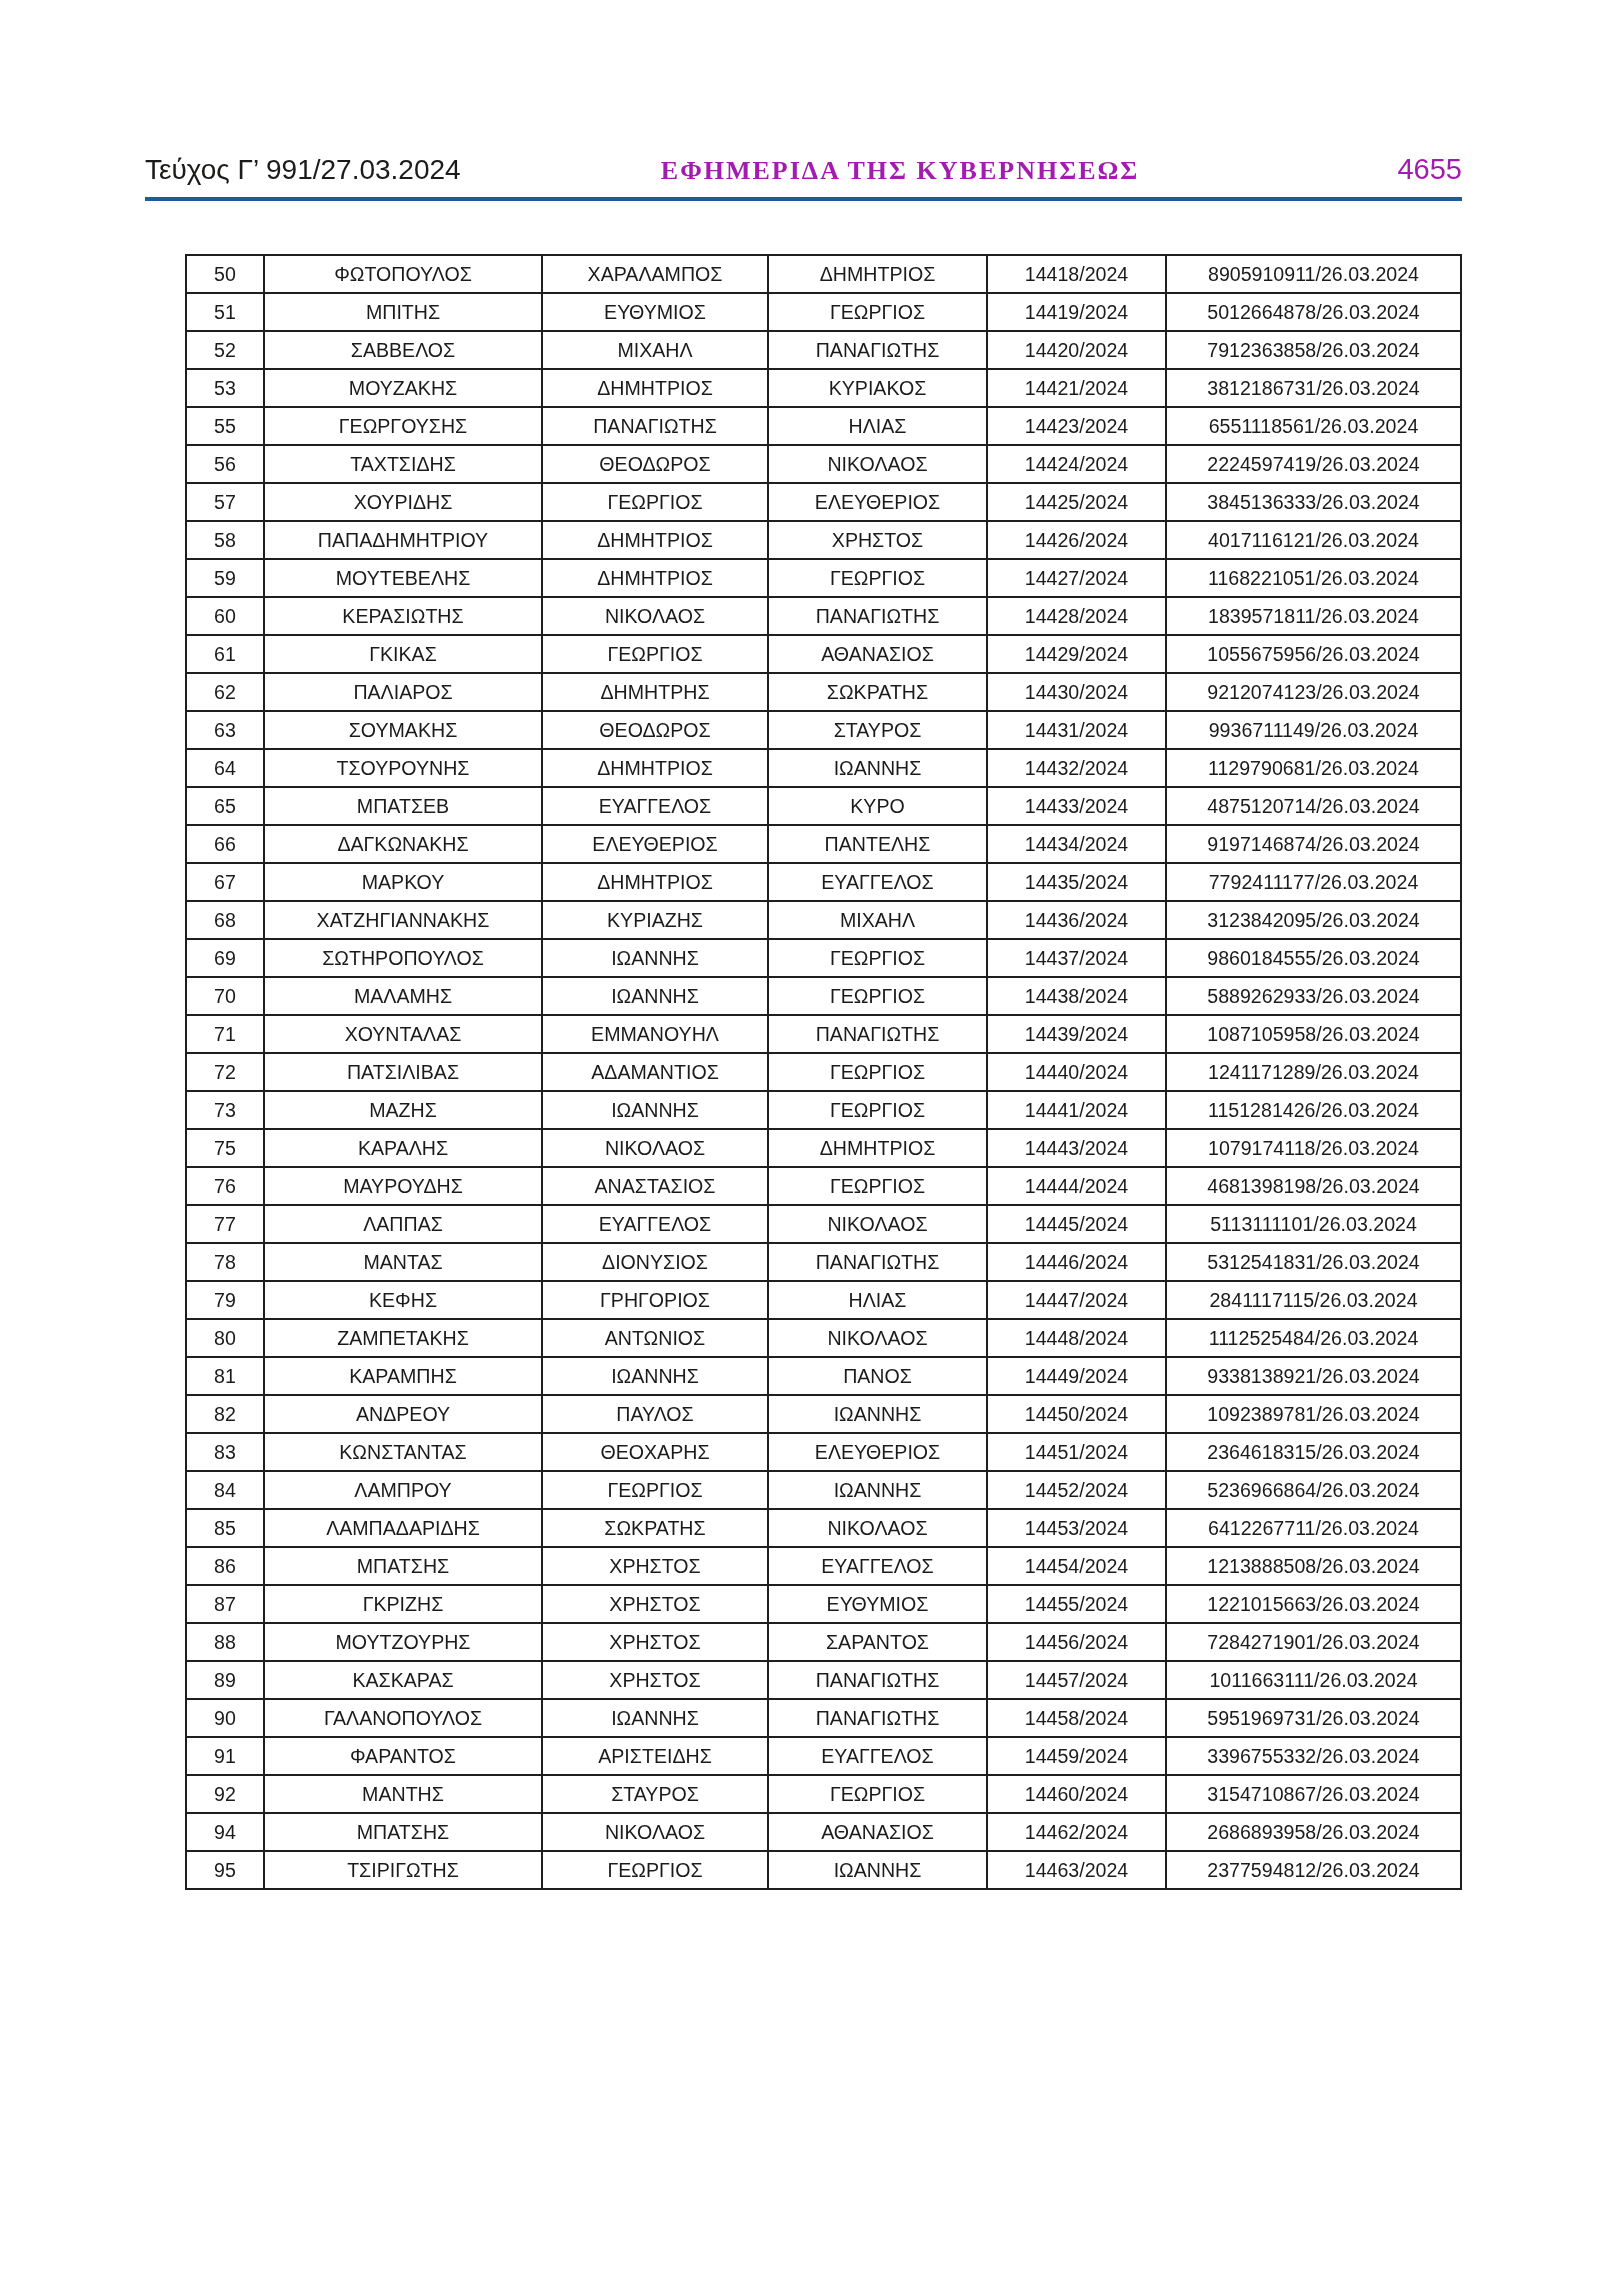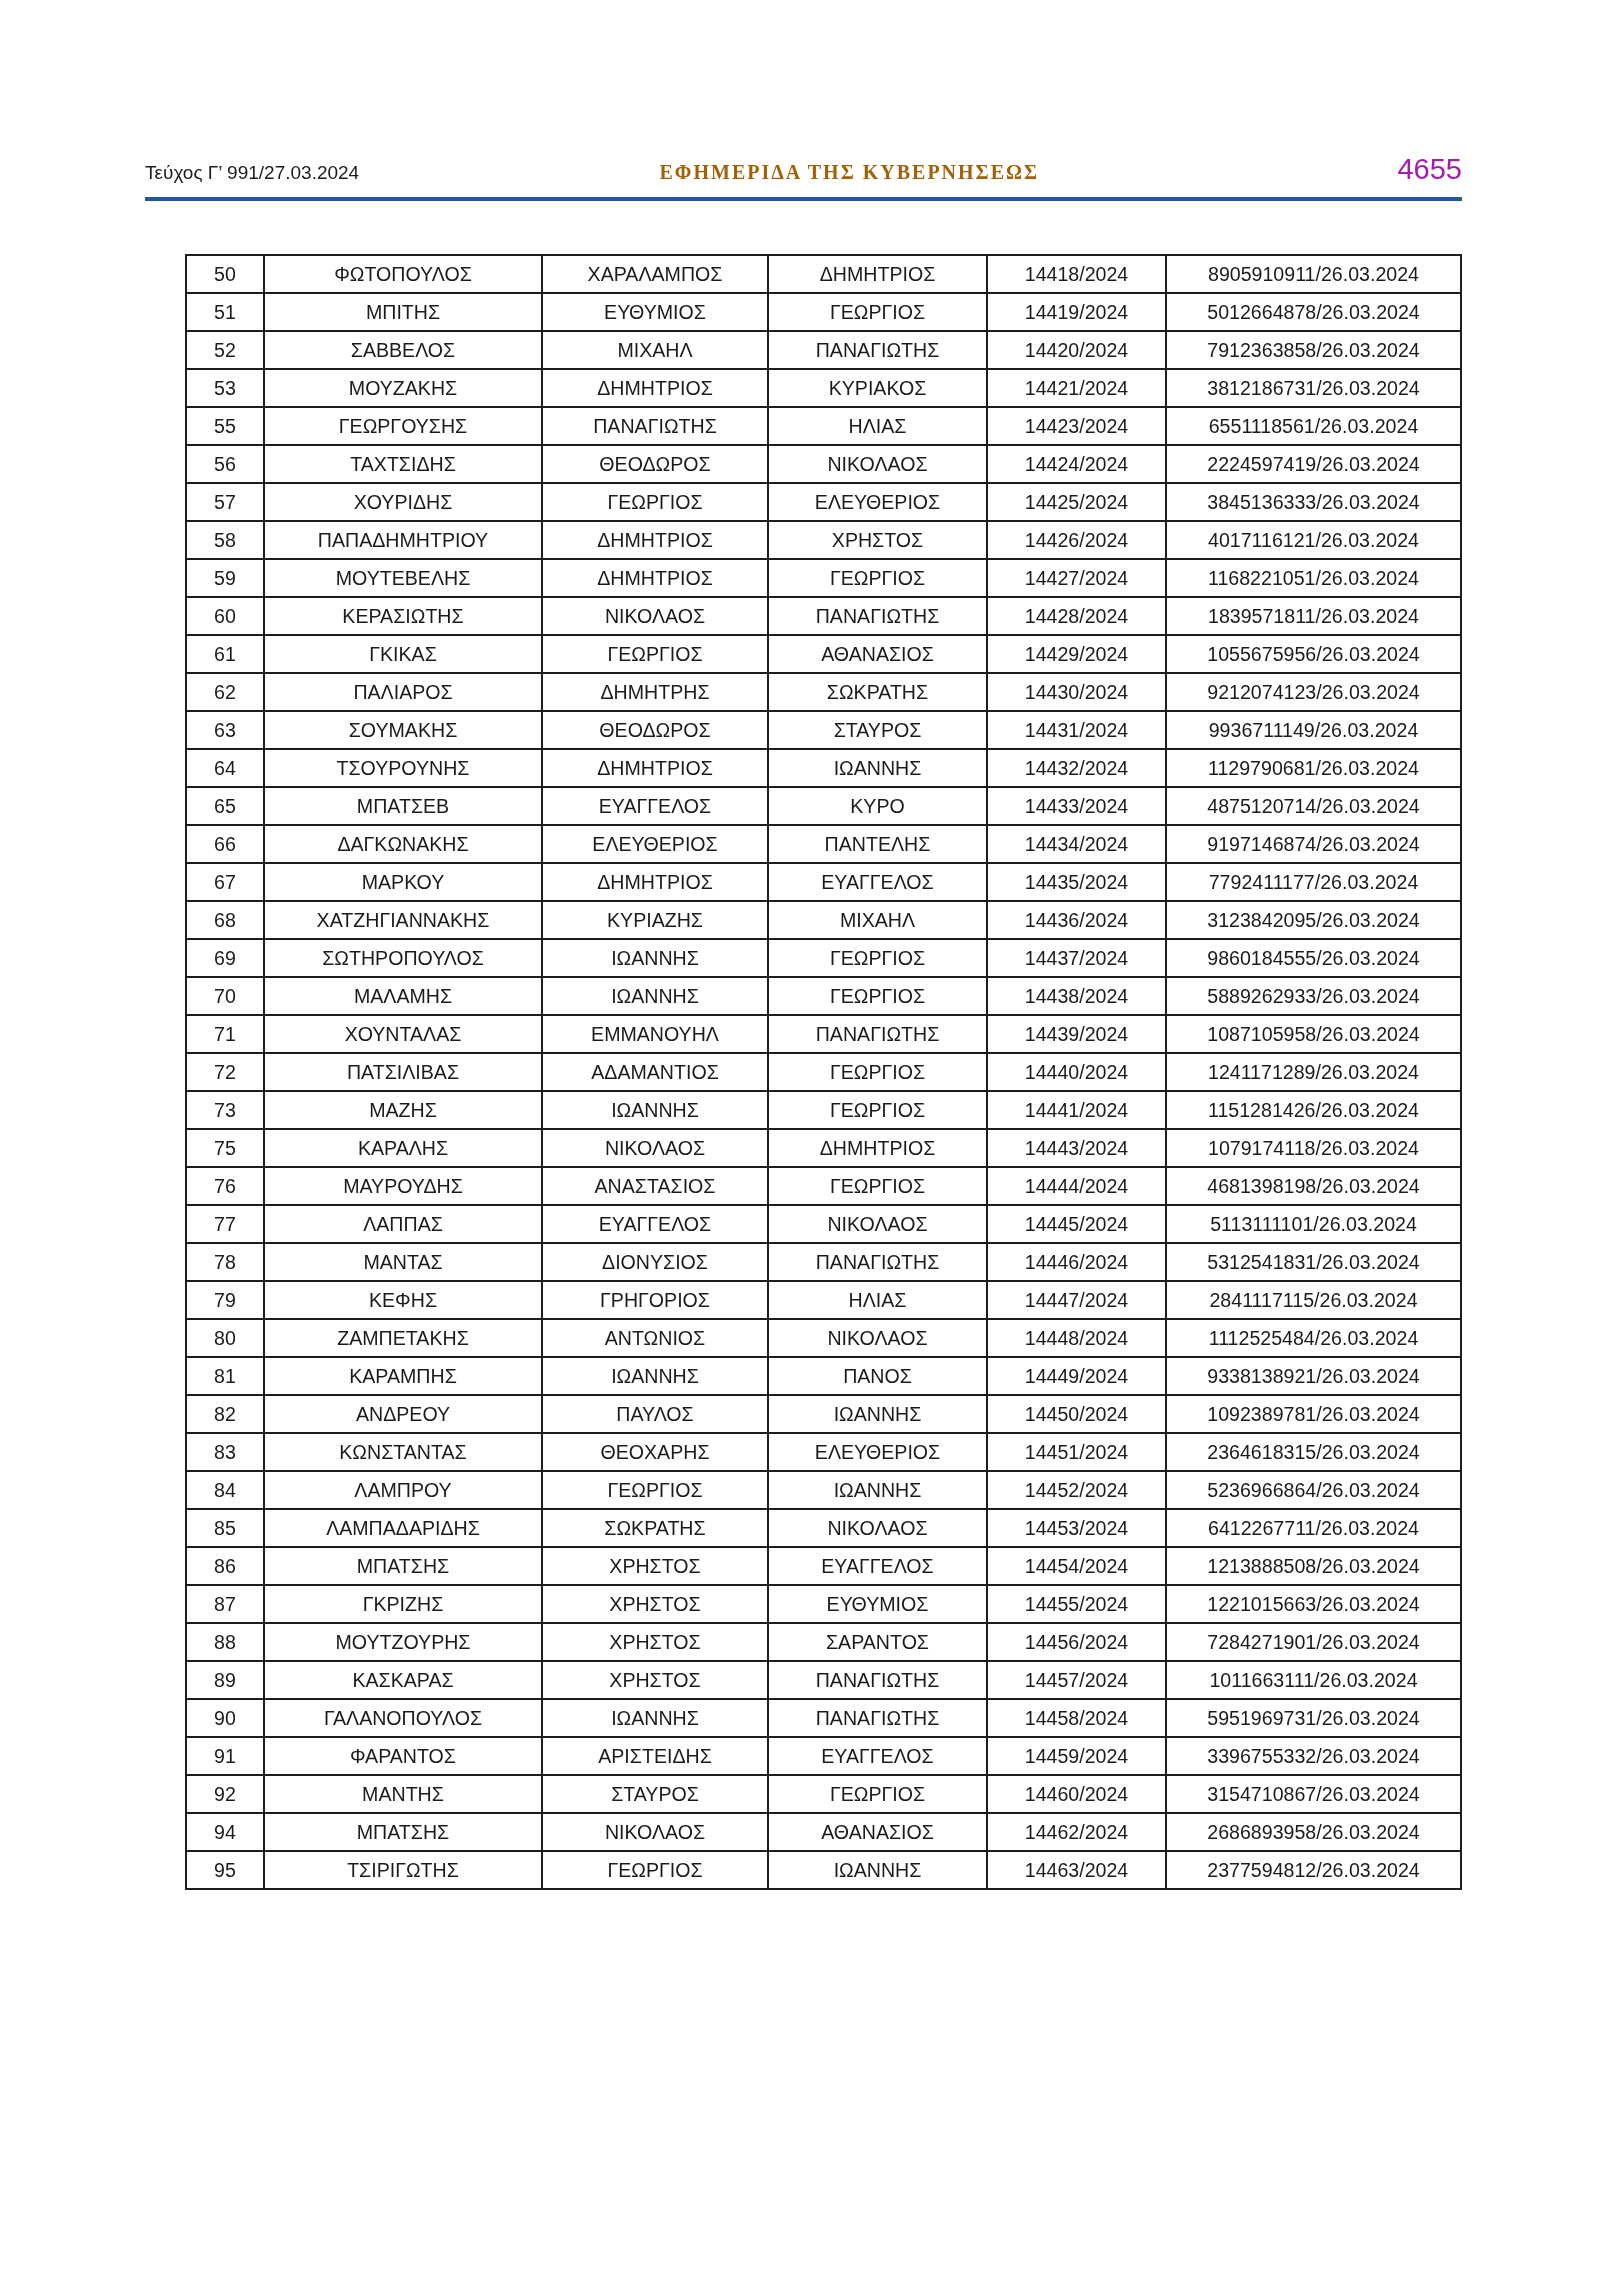--- a/index.html
+++ b/index.html
@@ -6,25 +6,25 @@
   body{
     width:1620px;height:2293px;position:relative;overflow:hidden;
     font-family:"Liberation Sans",sans-serif;color:#1a1a1a;
     -webkit-font-smoothing:antialiased;
   }
   .page-header{
     position:absolute;left:145px;top:153px;width:1317px;
     display:flex;align-items:baseline;justify-content:space-between;
   }
   .issue-label{
-    font-size:19px;color:#1b1b19;letter-spacing:0px;white-space:nowrap;text-align:right;
+    font-size:28px;color:#1b1b19;letter-spacing:0px;white-space:nowrap;text-align:right;
   }
   .gazette-title{
     font-family:"Liberation Serif",serif;font-weight:bold;
-    font-size:20px;color:#a16207;letter-spacing:2px;white-space:nowrap;
+    font-size:26px;color:#a21caf;letter-spacing:2px;white-space:nowrap;
     transform:translateX(-29px);
   }
   .page-number{
     font-size:29px;color:#a21caf;
   }
   .header-rule{
     position:absolute;left:145px;top:197px;width:1317px;height:3.9px;
     background:#1f5a9e;
   }
   table.gazette-table{

